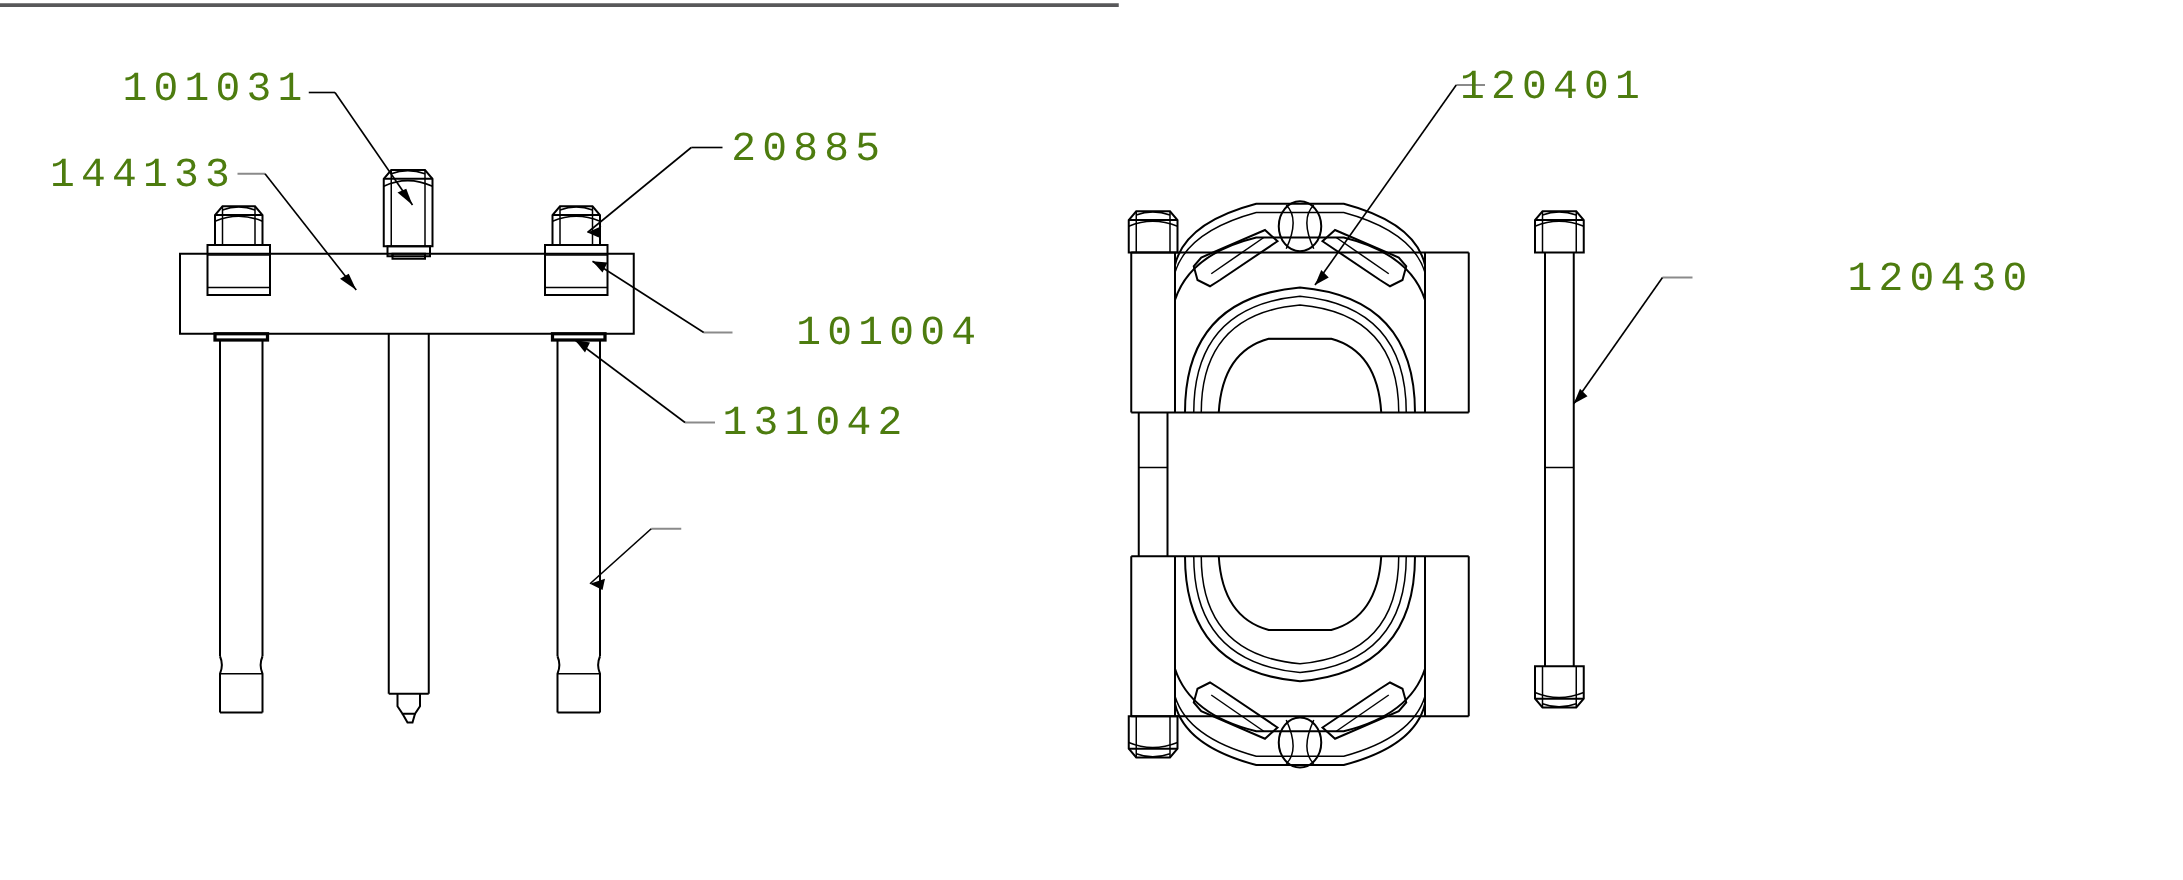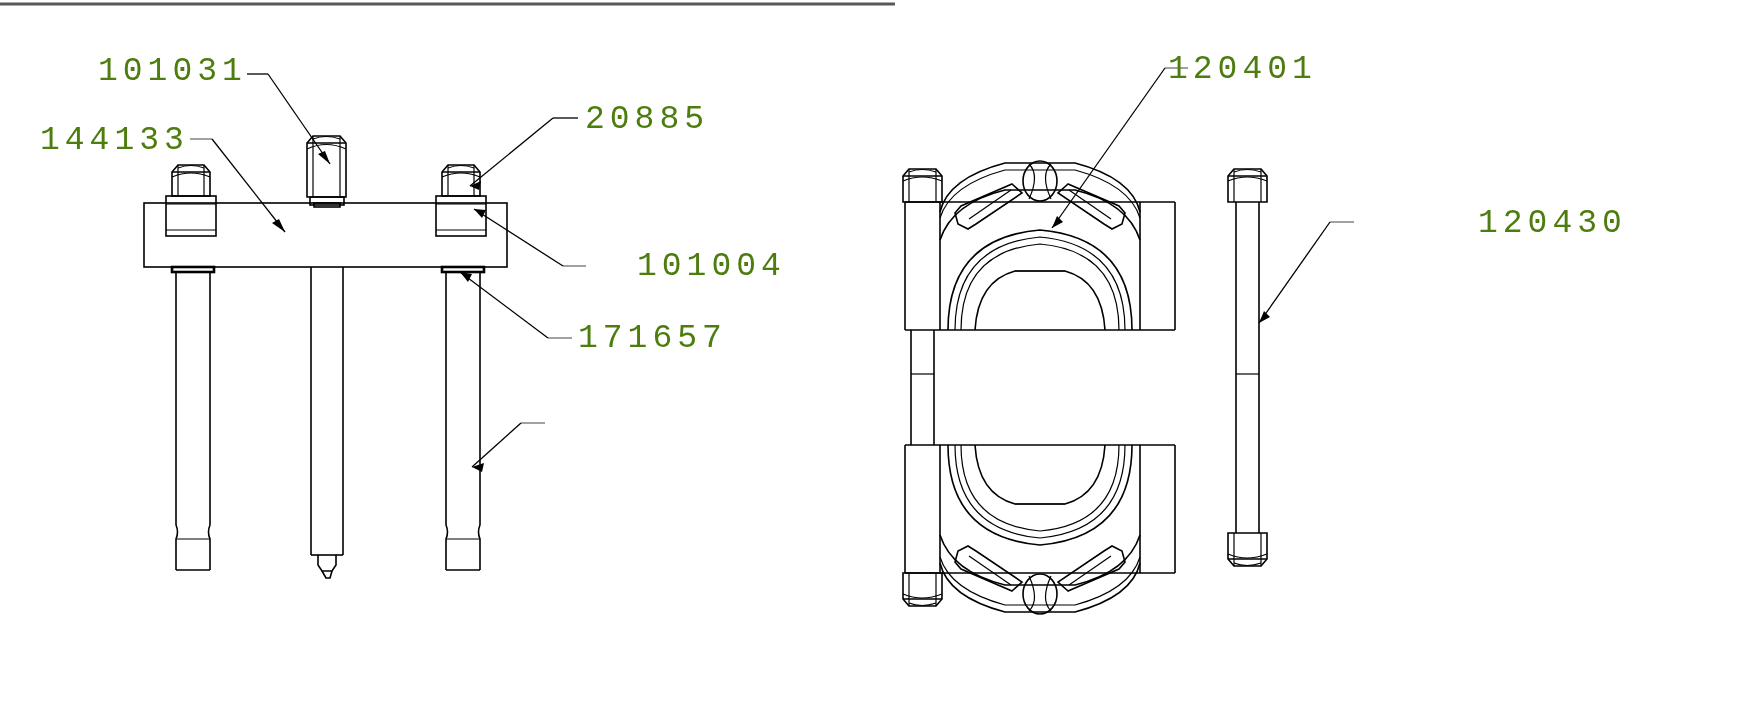--- a/index.html
+++ b/index.html
@@ -293,17 +293,17 @@
       </g>
 
     </g>
 
   </svg>
 
   <div class="lbl" style="left:98px;top:55px;">101031</div>
   <div class="lbl" style="left:40px;top:124px;">144133</div>
   <div class="lbl" style="left:585px;top:103px;">20885</div>
   <div class="lbl" style="left:593px;top:250px;margin-left:44px;">101004</div>
-  <div class="lbl" style="left:578px;top:322px;">171657</div>
+  <div class="lbl" style="left:578px;top:322px;">131042</div>
   <div class="lbl" style="left:1168px;top:53px;">120401</div>
   <div class="lbl" style="left:1438px;top:207px;margin-left:40px;">120430</div>
 
 </div>
 
 </body></html>

